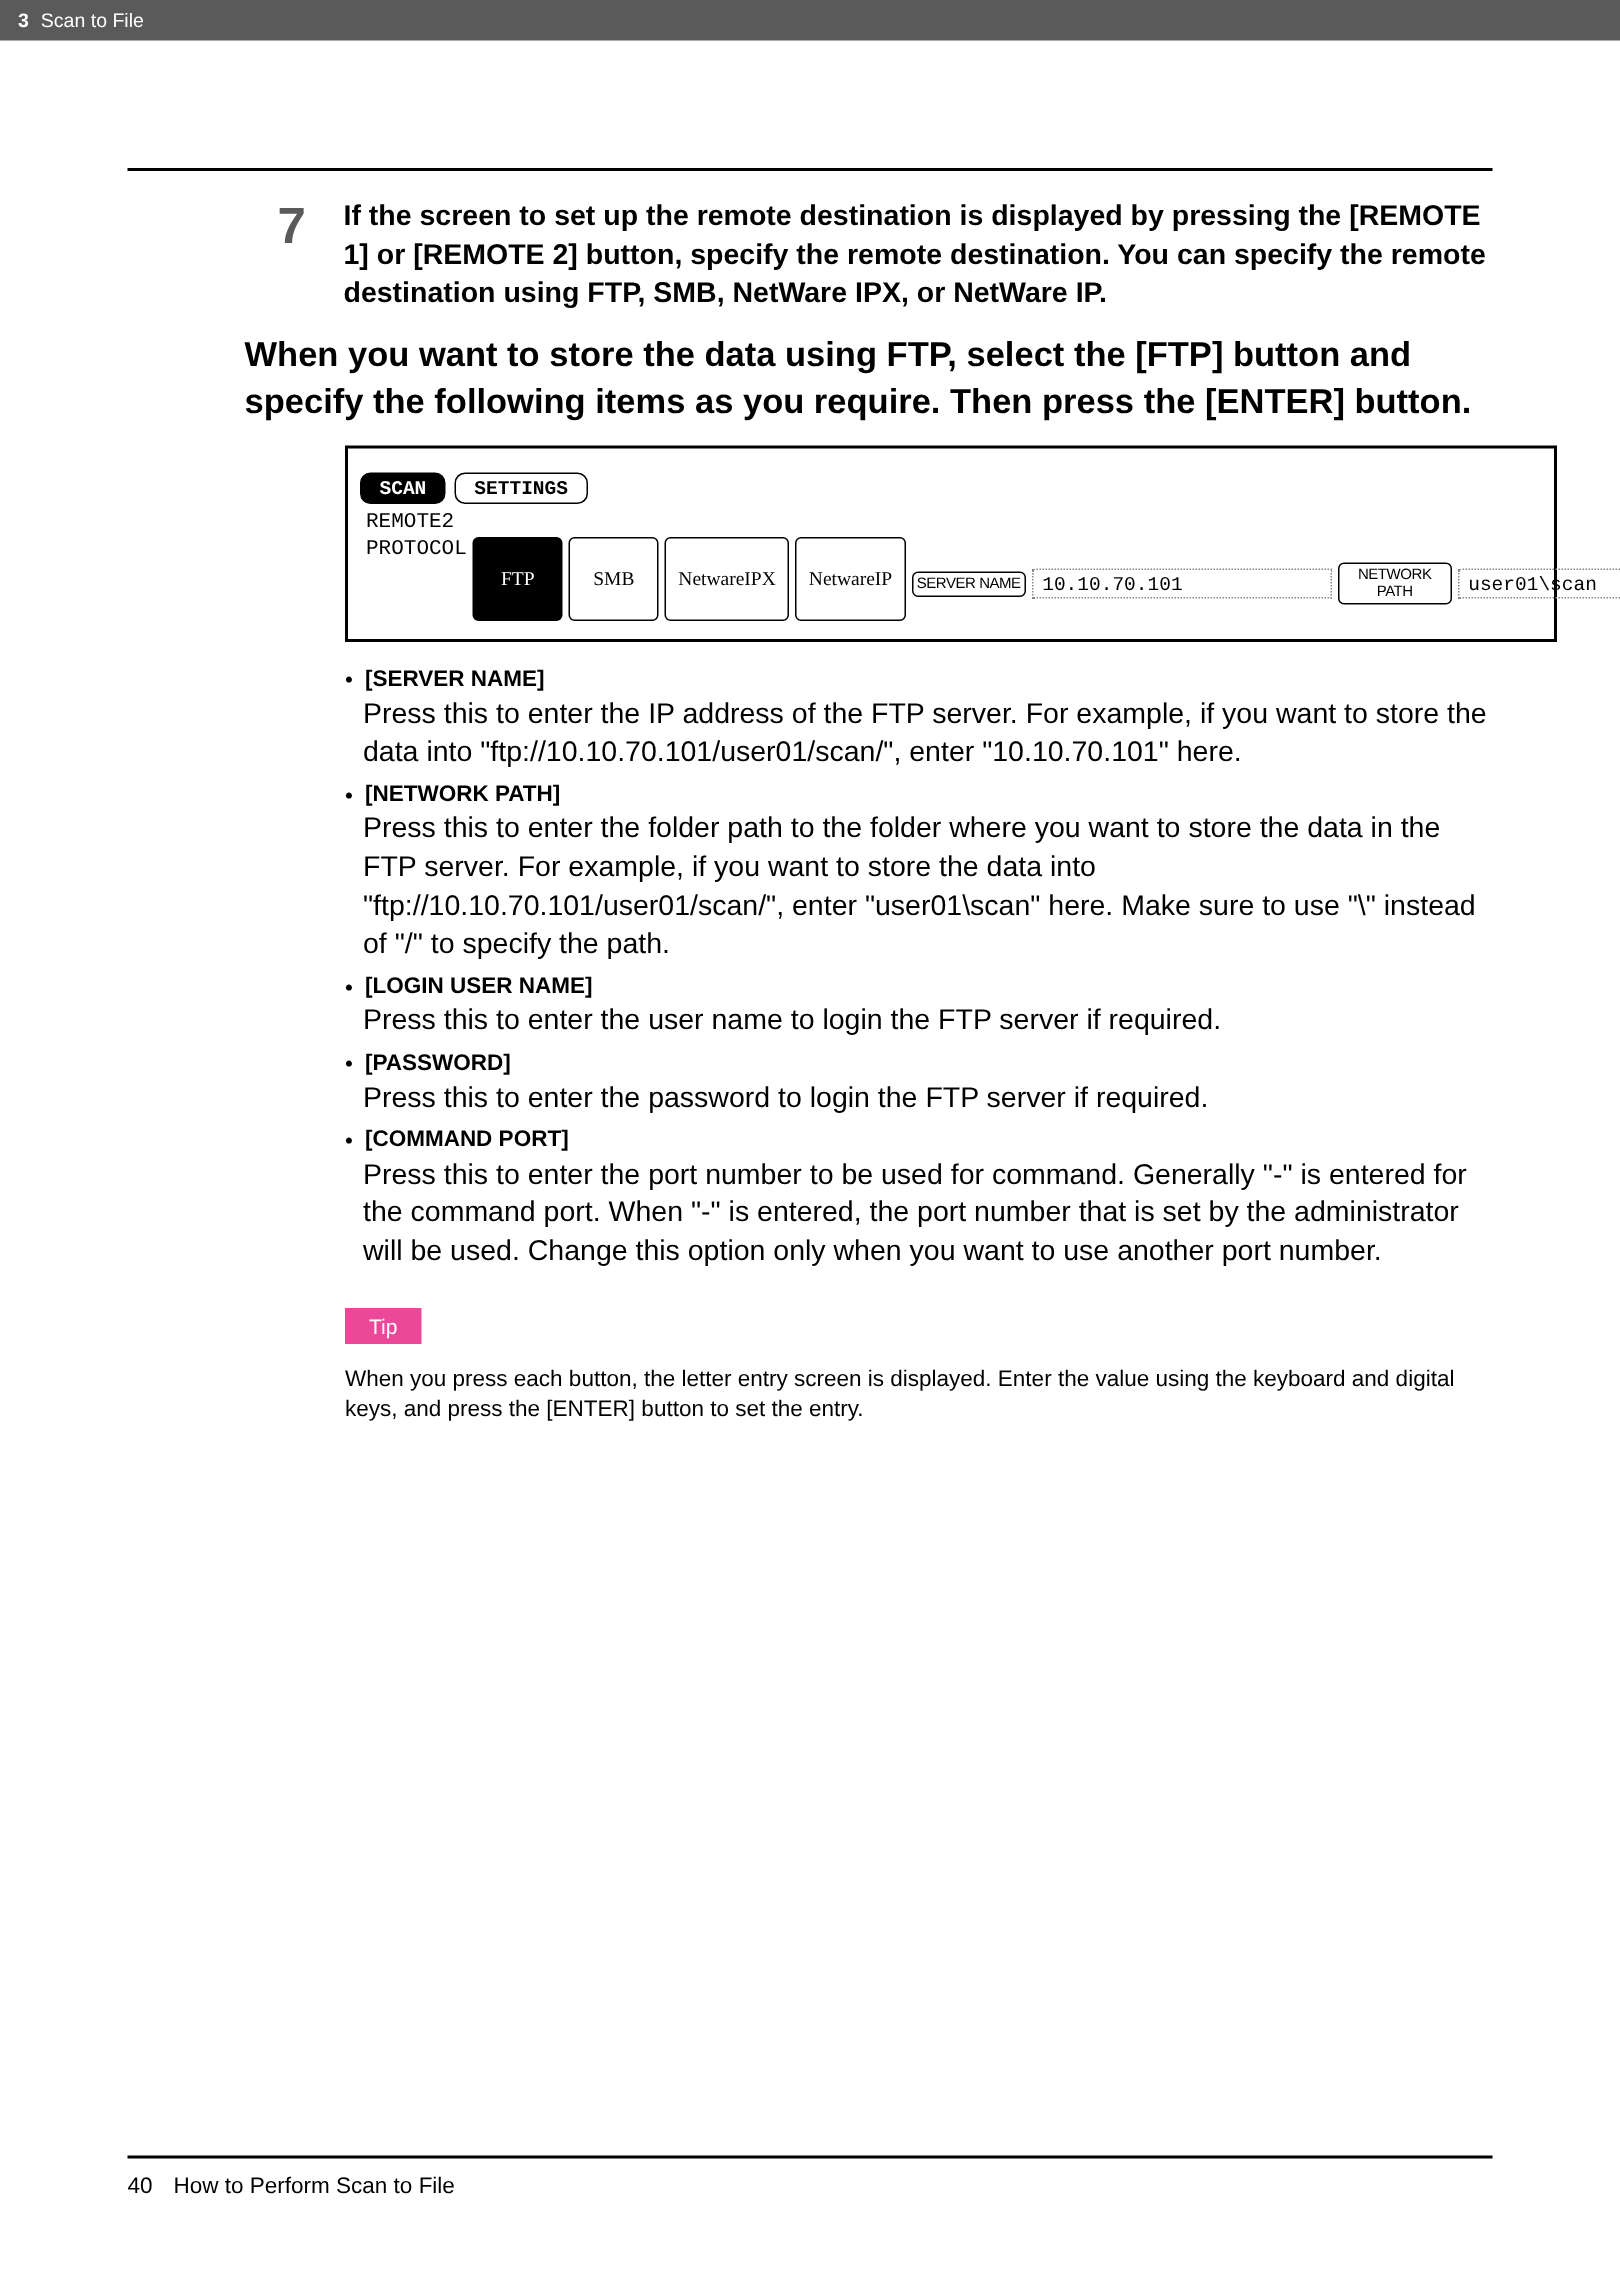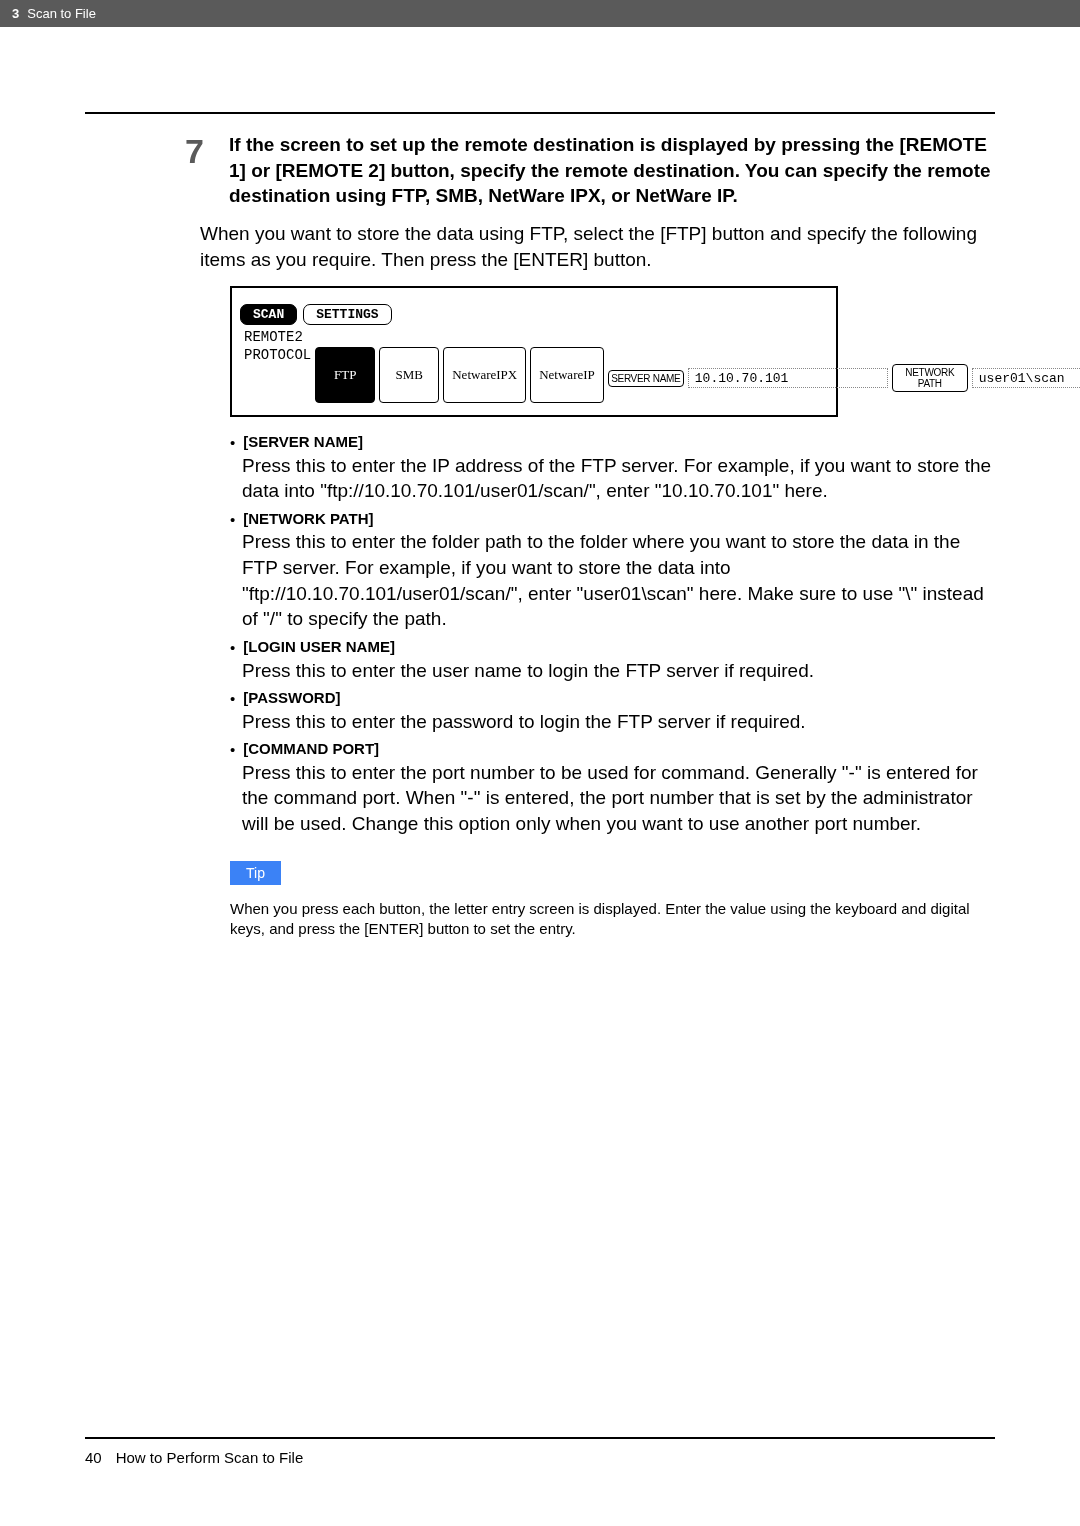--- a/index.html
+++ b/index.html
@@ -46,30 +46,30 @@
       line-height: 1;
       margin-top: 2px;
       min-width: 28px;
     }
     .step-heading {
       font-size: 19px;
       font-weight: bold;
       line-height: 1.35;
     }
     .step-heading-2 {
-      font-size: 19px;
-      font-weight: normal;
+      font-size: 23px;
+      font-weight: bold;
       line-height: 1.35;
-      margin-left: 115px;
+      margin-left: 78px;
       margin-top: 10px;
     }
     .screenshot {
       margin-left: 145px;
       margin-top: 14px;
-      width: 608px;
+      width: 808px;
       border: 2px solid #000;
       background: #fff;
       font-family: 'Courier New', monospace;
     }
     .screenshot-inner {
       padding: 6px 8px;
     }
     .tab-row {
       display: flex;
       gap: 6px;
@@ -189,21 +189,21 @@
     .bullet-label {
       font-weight: bold;
       font-size: 15px;
     }
     .bullet-body {
       font-size: 19px;
       margin-left: 12px;
       line-height: 1.35;
     }
     .tip-box {
-      background: #3b82f6;
+      background: #ec4899;
       color: #fff;
       display: inline-block;
       padding: 4px 16px;
       font-size: 14px;
       margin-left: 145px;
       margin-top: 18px;
     }
     .tip-text {
       font-size: 15px;
       margin-left: 145px;

